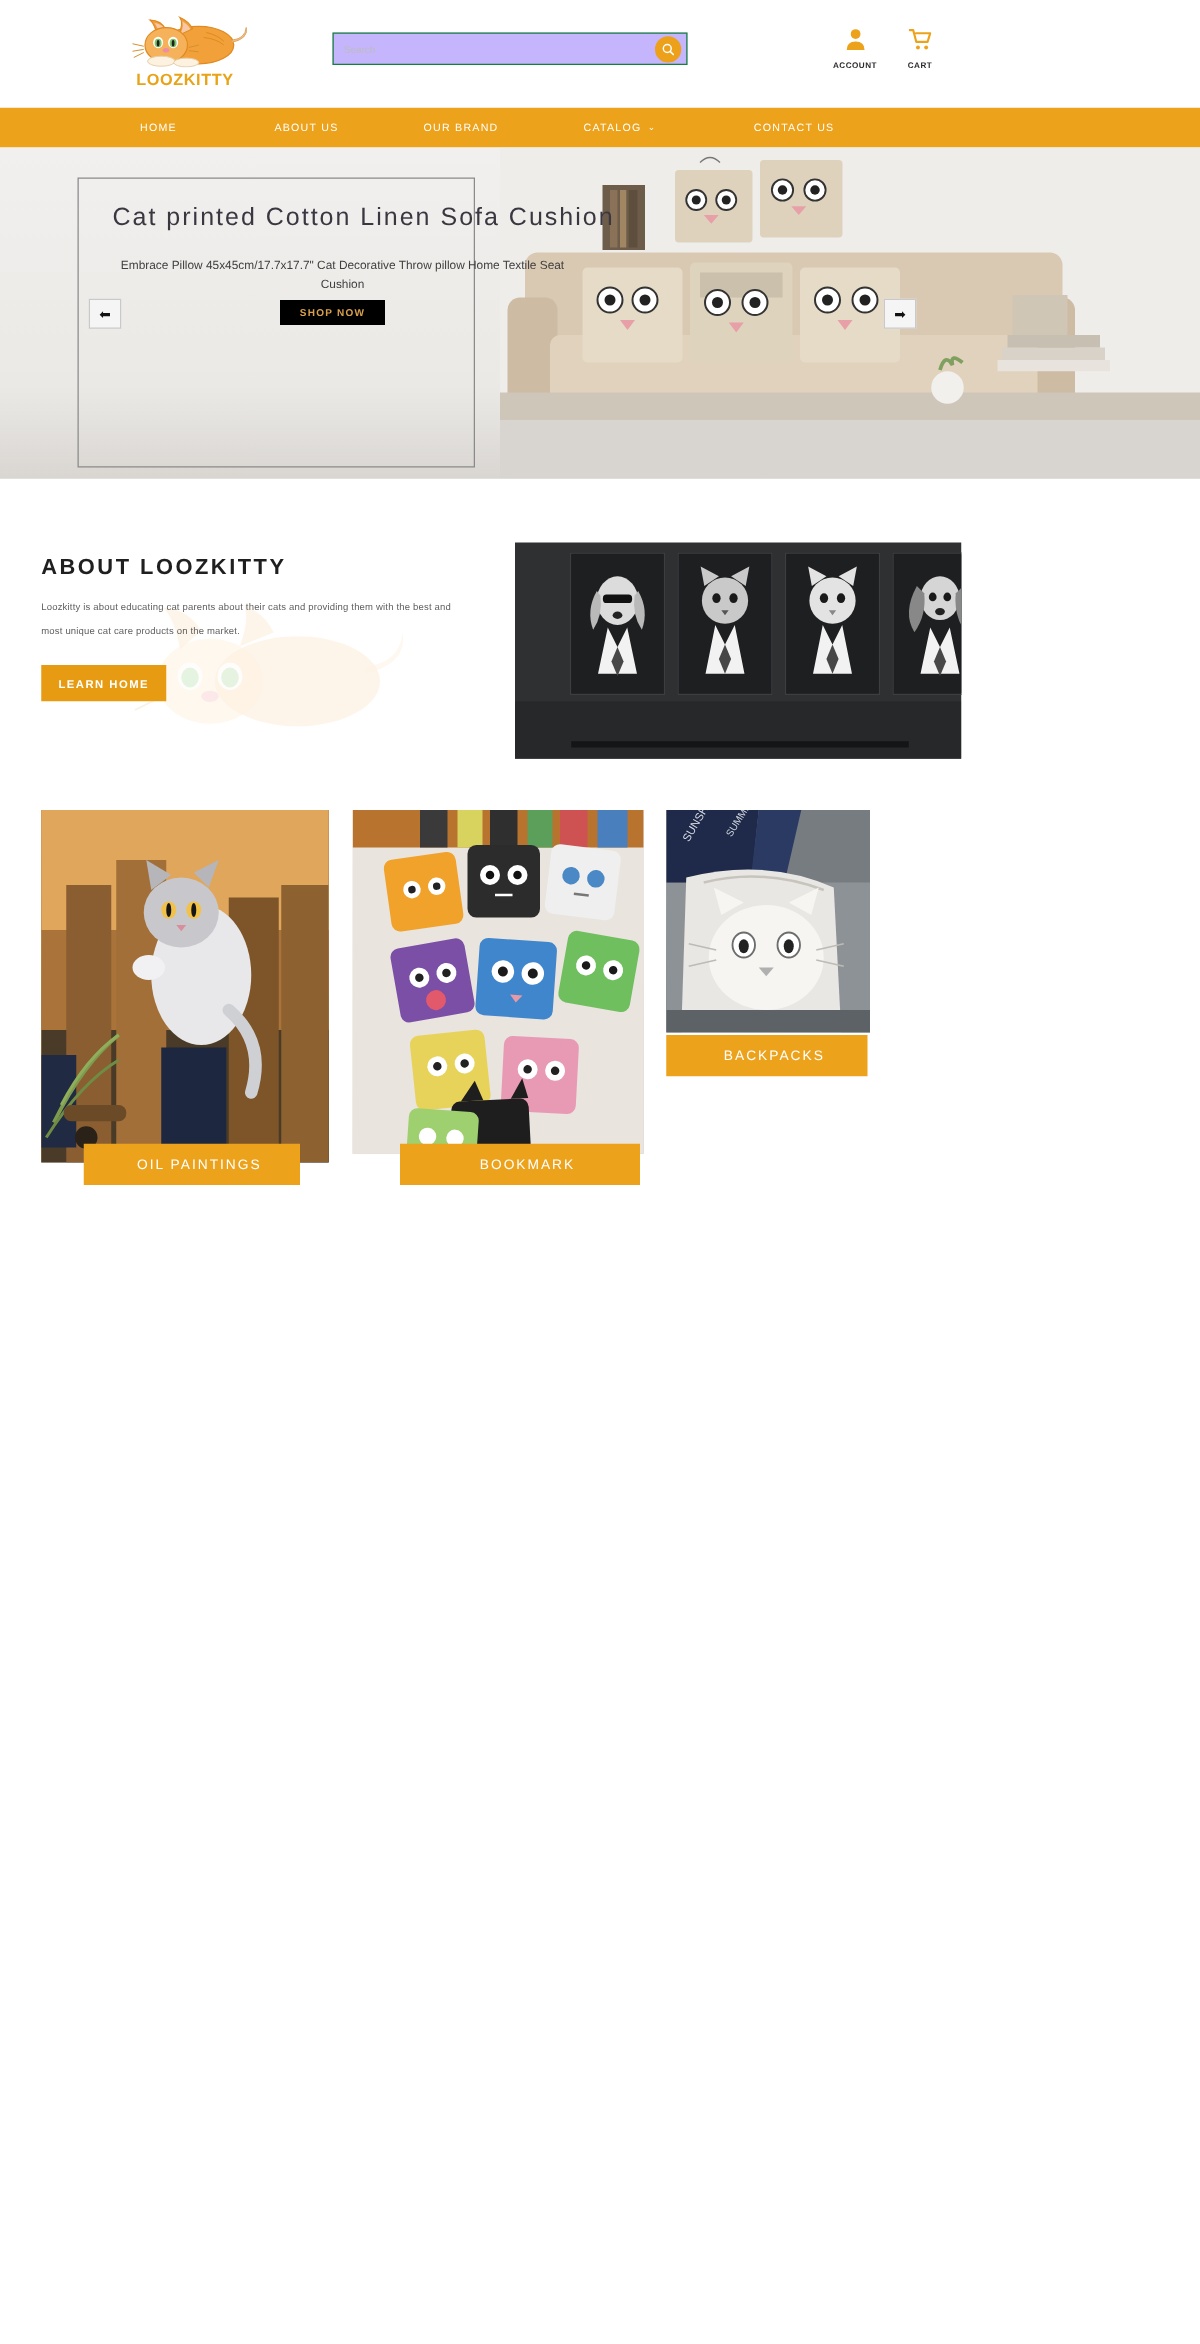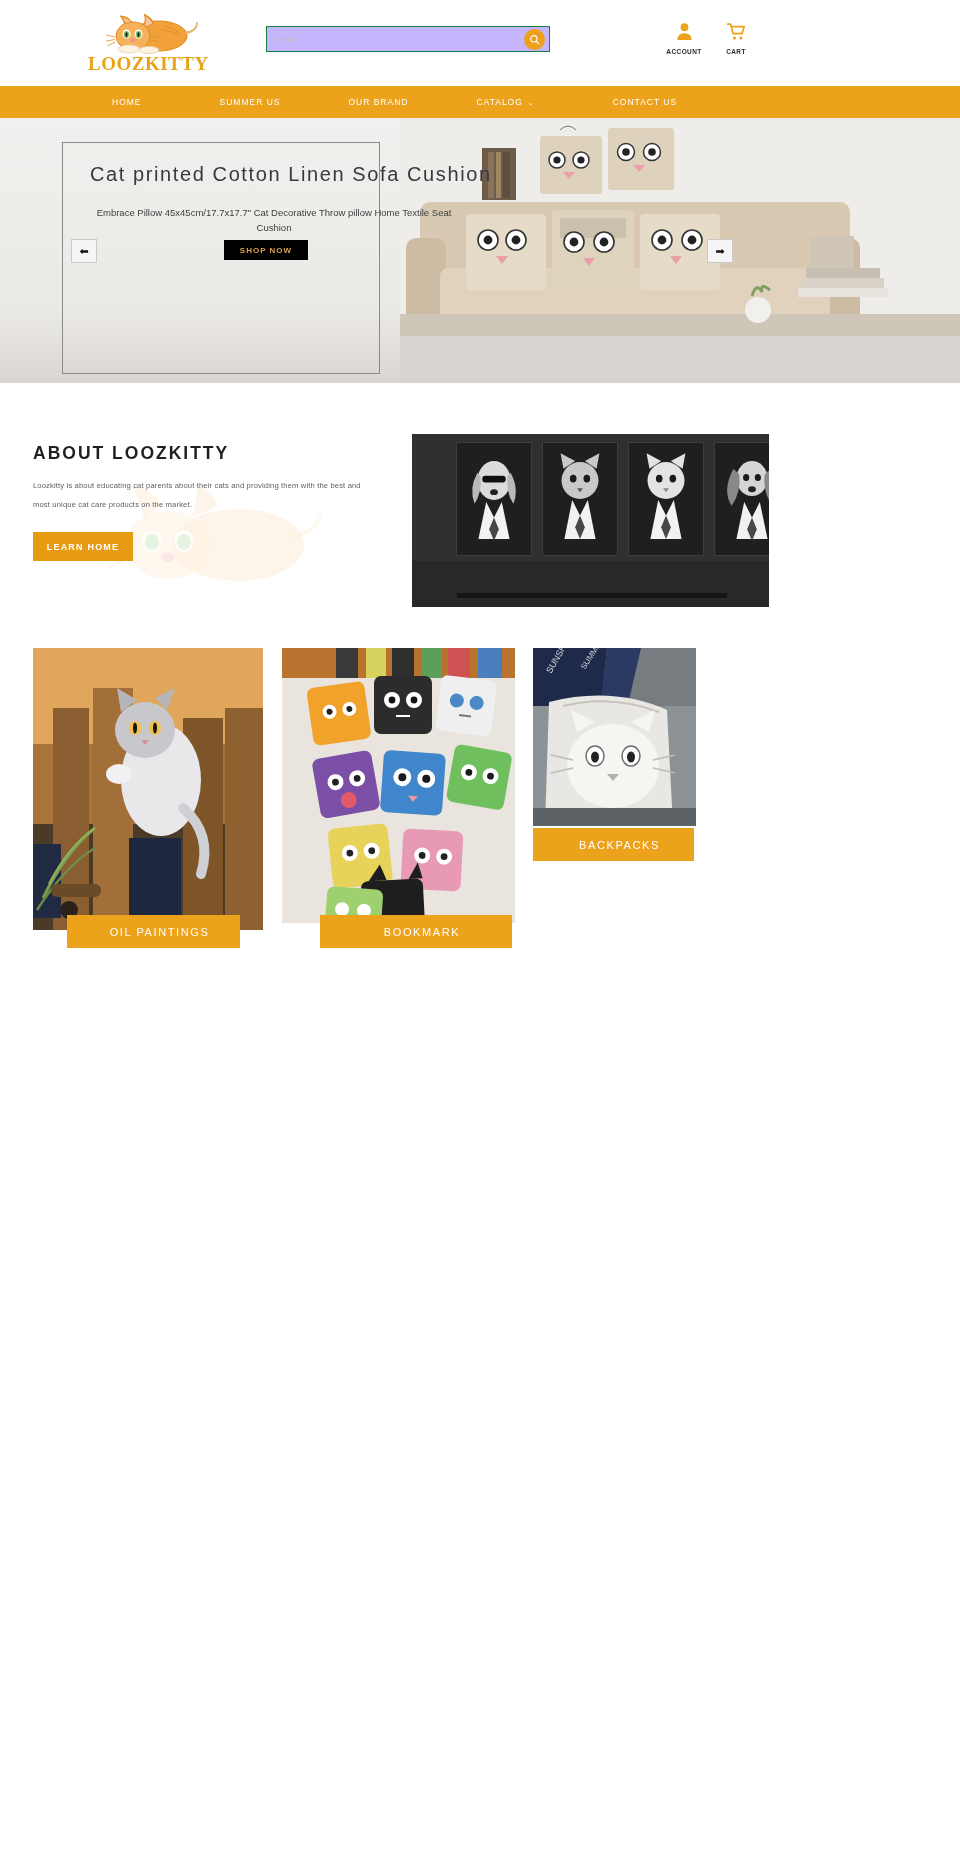--- a/index.html
+++ b/index.html
@@ -20,22 +20,22 @@
   .logo-wrap {
     position: absolute;
     left: 88px;
     top: 6px;
     width: 120px;
     height: 74px;
     text-align: center;
   }
   .logo-cat { width: 110px; height: 48px; display: block; margin: 0 auto; }
   .logo-text {
-    font-family: Liberation Serif, serif;
-    font-size: 19px;
+    font-family: Liberation Sans, sans-serif;
+    font-size: 13px;
     font-weight: bold;
     letter-spacing: 0.5px;
     color: #e8a317;
     line-height: 20px;
   }
   .search-wrap {
     position: absolute;
     left: 266px;
     top: 26px;
     width: 284px;
@@ -398,21 +398,21 @@
     <div class="ic-label">CART</div>
   </div>
 </div>
 
 <nav class="nav">
   <div class="nav-inner">
     <a class="nav-item nav-gap-1">
       <span>HOME</span>
     </a>
     <a class="nav-item nav-gap-2">
-      <span>SUMMER US</span>
+      <span>ABOUT US</span>
     </a>
     <a class="nav-item nav-gap-3">
       <span>OUR BRAND</span>
     </a>
     <a class="nav-item nav-gap-4">
       <span>CATALOG</span>
       <span class="caret">⌄</span>
     </a>
     <a class="nav-item">
       <span>CONTACT US</span>

